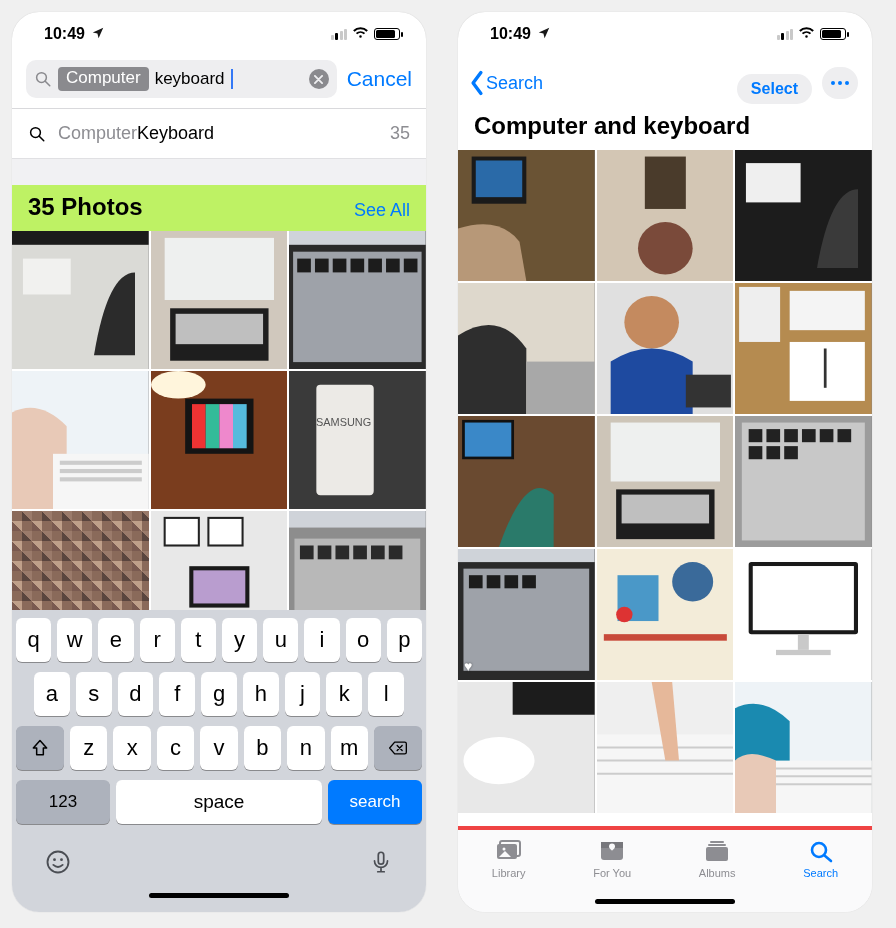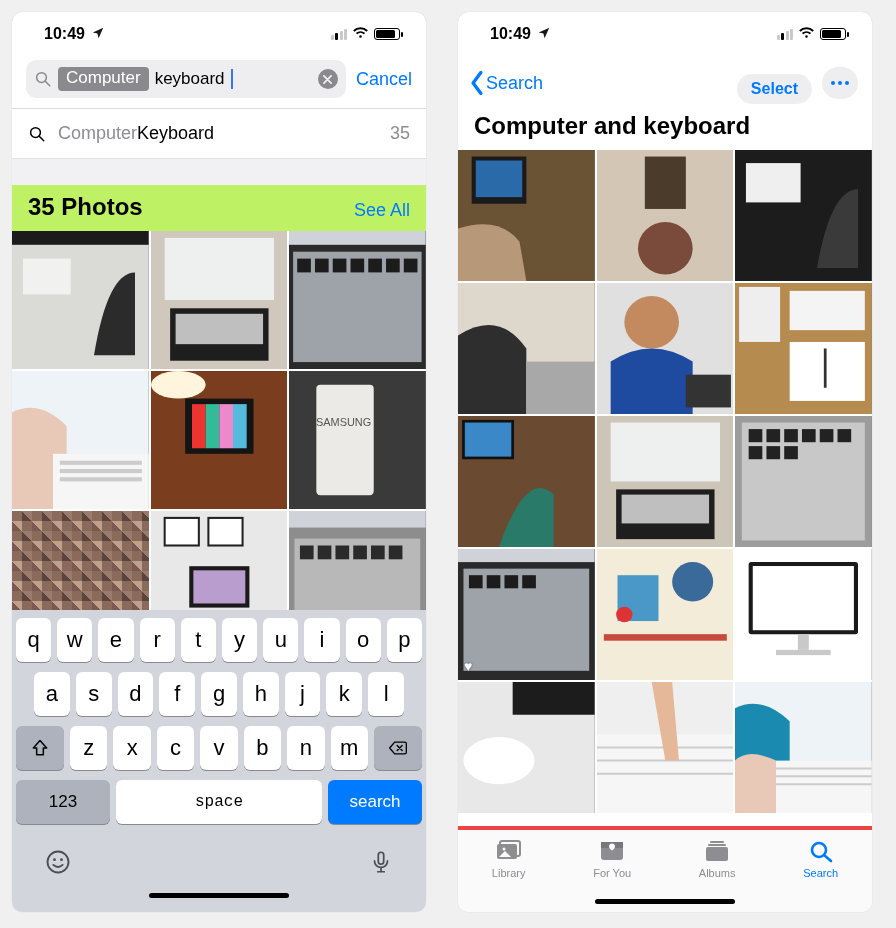--- a/index.html
+++ b/index.html
@@ -1,17 +1,17 @@
 <!DOCTYPE html>
 <html><head>
 <meta charset="utf-8">
 <style>
   * { box-sizing: border-box; margin: 0; padding: 0; font-family: -apple-system, "Helvetica Neue", Helvetica, Arial, sans-serif; }
   body { background: #f0f0f0; display: flex; gap: 32px; padding: 12px; width: 896px; height: 928px; }
-  .phone { background: #fff; border-radius: 10px; width: 414px; height: 900px; overflow: hidden; position: relative; box-shadow: 0 0 1px rgba(0,0,0,.2); display: flex; flex-direction: column; }
+  .phone { background: #fff; border-radius: 27px; width: 414px; height: 900px; overflow: hidden; position: relative; box-shadow: 0 0 1px rgba(0,0,0,.2); display: flex; flex-direction: column; }
 
   
   .status-bar { height: 44px; display: flex; align-items: center; justify-content: space-between; padding: 0 26px 0 32px; font-size: 16px; font-weight: 600; }
   .status-left { display: flex; align-items: center; gap: 4px; }
   .status-right { display: flex; align-items: center; gap: 5px; }
   .loc-icon { font-size: 14px; margin-left: 2px; opacity:.9;}
   .bars { display: flex; align-items: flex-end; gap: 1.5px; }
   .bars span { width: 3px; background: #c9c9c9; border-radius: 1px; }
   .bars span.fill { background: #000; }
   .bars span:nth-child(1){height:5px}.bars span:nth-child(2){height:7px}.bars span:nth-child(3){height:9px}.bars span:nth-child(4){height:11px}
@@ -21,21 +21,21 @@
   .battery .lvl { position:absolute; left:1px; top:1px; bottom:1px; width:80%; background:#000; border-radius:1.5px;}
 
   
   .search-row { display: flex; align-items: center; padding: 4px 14px 10px 14px; gap: 10px; border-bottom: 1px solid #d9d9dc;}
   .search-field { flex: 1; background: #eeeef0; border-radius: 10px; height: 38px; display: flex; align-items: center; padding: 0 8px; gap: 6px; }
   .search-field .mag-icon { color:#8a8a8e; }
   .chip { background: #8a8a8e; color:#fff; font-size:17px; padding: 1px 8px 3px 8px; border-radius:4px; }
   .search-text { font-size:17px; color:#000; }
   .cursor { display:inline-block; width:2px; height:20px; background:#3478f6; vertical-align:-4px;}
   .clear-btn { width:20px;height:20px;border-radius:50%;background:#8a8a8e;color:#eeeef0;display:flex;align-items:center;justify-content:center;font-size:13px;font-weight:700; margin-left:auto;}
-  .cancel-btn { color:#007aff; font-size:18px; }
+  .cancel-btn { color:#007aff; font-size:21px; }
 
   
   .suggest-row { display:flex; align-items:center; padding: 14px 16px; border-bottom: 1px solid #e0e0e3; background:#fff;}
   .suggest-row .mag-icon { color:#000; margin-right:12px;}
   .sug-faint { color:#8d8d92; font-size:18px; }
   .sug-label { color:#000; font-size:18px; }
   .sug-count { margin-left:auto; color:#8d8d92; font-size:18px; }
 
   .gap-strip { height: 26px; background: #f1f1f3; }
 
@@ -59,21 +59,21 @@
     #8a6a5a; }
 
   
   .keyboard { background:#d2d5db; padding: 8px 4px 6px 4px; }
   .krow { display:flex; gap:6px; justify-content:center; margin-bottom:10px;}
   .key { background:#fff; border-radius:6px; box-shadow:0 1px 0 #898a8d; height:44px; flex:1; display:flex; align-items:center; justify-content:center; font-size:22px; color:#000;}
   .krow.r2 { padding: 0 18px;}
   .key.sp { background:#adb2bc; }
   .key.shift, .key.del { flex: 0 0 48px;}
   .key.num { flex:0 0 94px; font-size:17px;}
-  .key.space { flex:1; font-size:16px;font-family:Liberation Mono, monospace;}
+  .key.space { flex:1; font-size:19px;}
   .key.search { flex:0 0 94px; background:#007aff; color:#fff; font-size:17px;}
   .kb-bottom { display:flex; justify-content:space-between; align-items:center; padding: 14px 28px 4px 28px; font-size:26px; color:#4b4e54;}
   .home-ind { width:140px; height:5px; background:#000; border-radius:3px; margin: 6px auto 8px auto;}
 
   
   .back-row { display:flex; align-items:center; justify-content:space-between; padding: 6px 14px 4px 10px;}
   .back-btn { display:flex; align-items:center; color:#007aff; font-size:18px; gap: -2px;}
   .back-btn svg { width:18px;height:26px; }
   .right-actions { display:flex; align-items:center; gap:10px;}
   .pill { background:#eeeef0; color:#007aff; font-size:16px; font-weight:600; padding: 6px 14px; border-radius: 18px; margin-top: 12px;}

